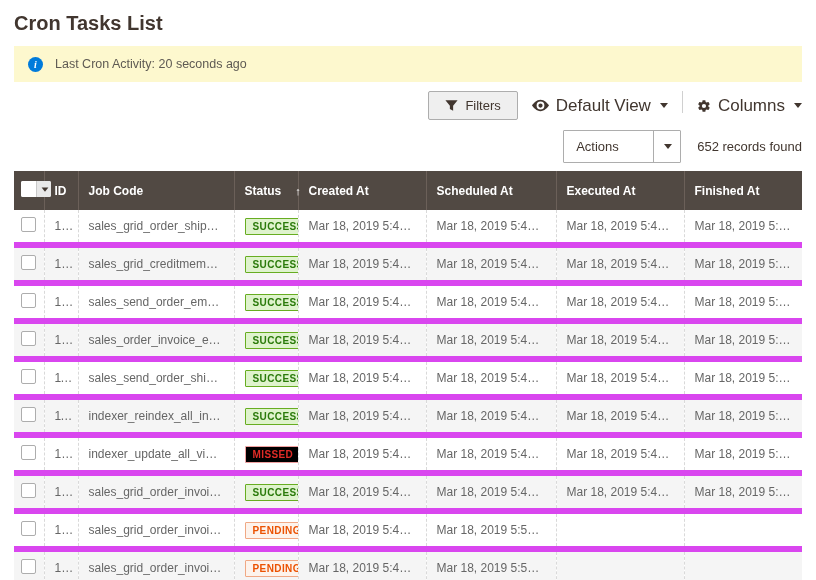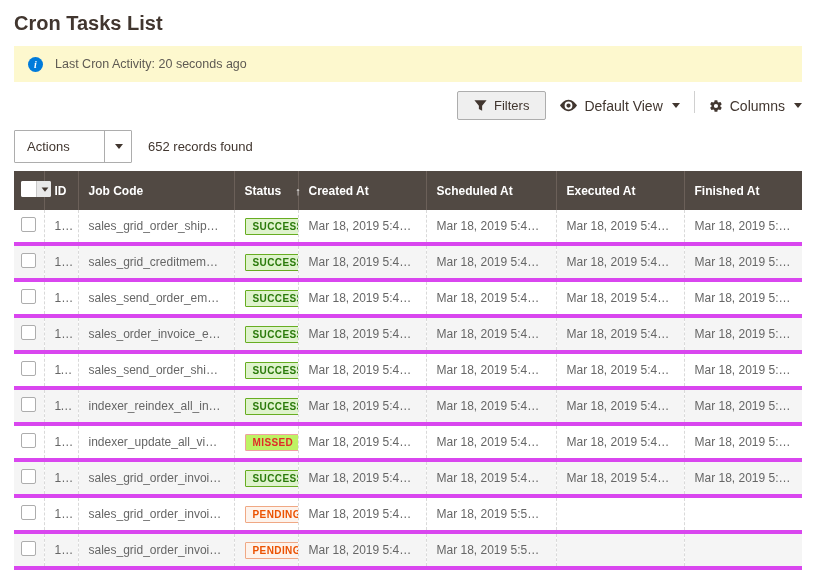--- a/index.html
+++ b/index.html
@@ -26,26 +26,26 @@
   .notice{margin-top:8px;background:var(--notice-bg);display:flex;align-items:center;
     height:36px;padding:0 12px;font-size:12.5px;color:#5e5a53;}
   .info-icon{width:15px;height:15px;border-radius:50%;background:var(--info-blue);color:#fff;
     font-size:10px;font-weight:700;font-style:italic;display:inline-flex;align-items:center;
     justify-content:center;margin:0 12px 0 2px;flex:0 0 auto;font-family:"Liberation Serif",serif;}
 
   .controls-top{display:flex;justify-content:flex-end;margin:9px 0 8px;gap:14px;}
   .filters-btn{display:inline-flex;align-items:center;gap:7px;background:#efefef;border:1px solid #adadad;
     border-radius:2px;font-family:inherit;font-size:13px;color:var(--text-dark);padding:6px 16px;cursor:pointer;}
   .icon-svg{display:inline-block;vertical-align:middle;fill:var(--text-dark);}
-  .drop-ctl{display:inline-flex;align-items:center;gap:7px;font-size:14px;color:var(--text-dark);cursor:pointer;}
+  .drop-ctl{display:inline-flex;align-items:center;gap:7px;font-size:17px;color:var(--text-dark);cursor:pointer;}
   .caret{width:0;height:0;border-left:4px solid transparent;border-right:4px solid transparent;
     border-top:5px solid var(--text-dark);display:inline-block;margin-left:2px;}
   .v-divider{width:1px;height:22px;background:#d0d0d0;}
 
-  .controls-bottom{display:flex;align-items:flex-end;justify-content:space-between;margin:10px 0 8px;}
+  .controls-bottom{display:flex;align-items:flex-end;justify-content:space-between;margin:10px 0 8px;flex-direction:column;}
   .cb-left{display:flex;align-items:center;gap:16px;}
   .cb-right{display:flex;align-items:center;gap:9px;}
   .select{display:inline-flex;align-items:stretch;border:1px solid #adadad;border-radius:1px;background:#fff;height:33px;}
   .select .val{display:flex;align-items:center;padding:0 12px;font-size:13px;color:var(--text-dark);}
   .select .caret-box{width:27px;border-left:1px solid #adadad;display:flex;align-items:center;justify-content:center;background:#fff;}
   .select.actions{width:118px;justify-content:space-between;}
   .records{font-size:13px;color:var(--text-dark);}
   .per-page-label{font-size:13px;color:var(--text-dark);margin-right:14px;}
   .pg-btn{width:37px;height:31px;display:inline-flex;align-items:center;justify-content:center;
     border-radius:2px;cursor:pointer;border:1px solid transparent;background:transparent;}
@@ -58,21 +58,21 @@
     font-family:inherit;font-size:13px;color:var(--text-dark);}
   .of-pages{font-size:13px;color:var(--text-dark);margin:0 3px;}
 
   table.grid{width:100%;border-collapse:collapse;table-layout:fixed;}
   table.grid thead th{background:var(--header-brown);color:#fff;font-size:12px;font-weight:700;
     text-align:left;padding:10px 10px;height:36px;cursor:pointer;}
   table.grid thead th + th{border-left:1px solid #6b6059;}
   table.grid td{font-size:12px;color:var(--text-gray);padding:7px 10px;height:30px;
     white-space:nowrap;overflow:hidden;text-overflow:ellipsis;}
   table.grid td + td{border-left:1px dashed #d9d9d9;}
-  table.grid tbody tr{border-bottom:4px solid #d946ef;}
+  table.grid tbody tr{border-bottom:6px solid #d946ef;}
   table.grid tbody tr:nth-child(even){background:#f5f5f5;}
   td.date{color:var(--date-teal);}
   .sort-arrow{font-weight:400;margin-left:14px;font-size:11px;}
 
   .check-ctl{display:inline-flex;height:16px;border-radius:2px;overflow:hidden;background:#fff;}
   .check-ctl .box{width:15px;background:#fff;}
   .check-ctl .cbx-caret{width:15px;background:#e8e8e8;display:flex;align-items:center;justify-content:center;border-left:1px solid #c9c9c9;}
   .check-ctl .cbx-caret .caret{border-top-color:#41362f;transform:scale(.85);}
   .row-checkbox{width:15px;height:15px;border:1px solid #adadad;border-radius:2px;background:#fff;display:inline-block;cursor:pointer;}
 
@@ -216,21 +216,21 @@
     <td><span class="badge" style="color: rgb(42, 122, 10); border-color: rgb(103, 173, 33); background: rgb(223, 243, 205);">SUCCESS</span></td>
     <td class="date">Mar 18, 2019 5:47:13 AM</td>
     <td class="date">Mar 18, 2019 5:47:00 AM</td>
     <td class="date">Mar 18, 2019 5:47:21 AM</td>
     <td class="date">Mar 18, 2019 5:47:21 AM</td>
   </tr>
         <tr>
     <td style="padding:7px;"><span class="row-checkbox"></span></td>
     <td>1200</td>
     <td>indexer_update_all_views</td>
-    <td><span class="badge" style="color: rgb(224, 43, 39); border-color: rgb(240, 160, 160); background: #bef264;">MISSED</span></td>
+    <td><span class="badge" style="color: rgb(224, 43, 39); border-color: rgb(240, 160, 160); background: #000000;">MISSED</span></td>
     <td class="date">Mar 18, 2019 5:47:13 AM</td>
     <td class="date">Mar 18, 2019 5:47:00 AM</td>
     <td class="date">Mar 18, 2019 5:47:21 AM</td>
     <td class="date">Mar 18, 2019 5:47:21 AM</td>
   </tr>
         <tr>
     <td style="padding:7px;"><span class="row-checkbox"></span></td>
     <td>1018</td>
     <td>sales_grid_order_invoice_async</td>
     <td><span class="badge" style="color: rgb(42, 122, 10); border-color: rgb(103, 173, 33); background: rgb(223, 243, 205);">SUCCESS</span></td>

